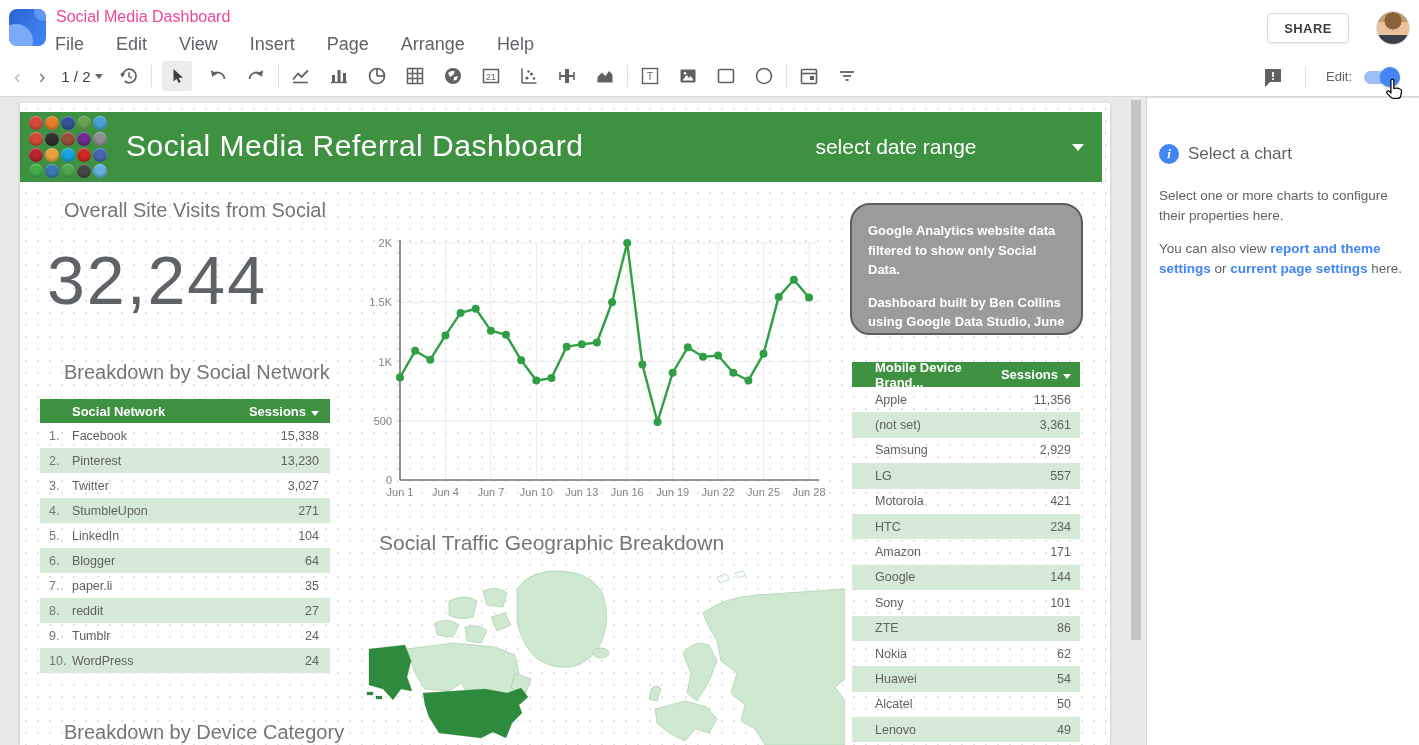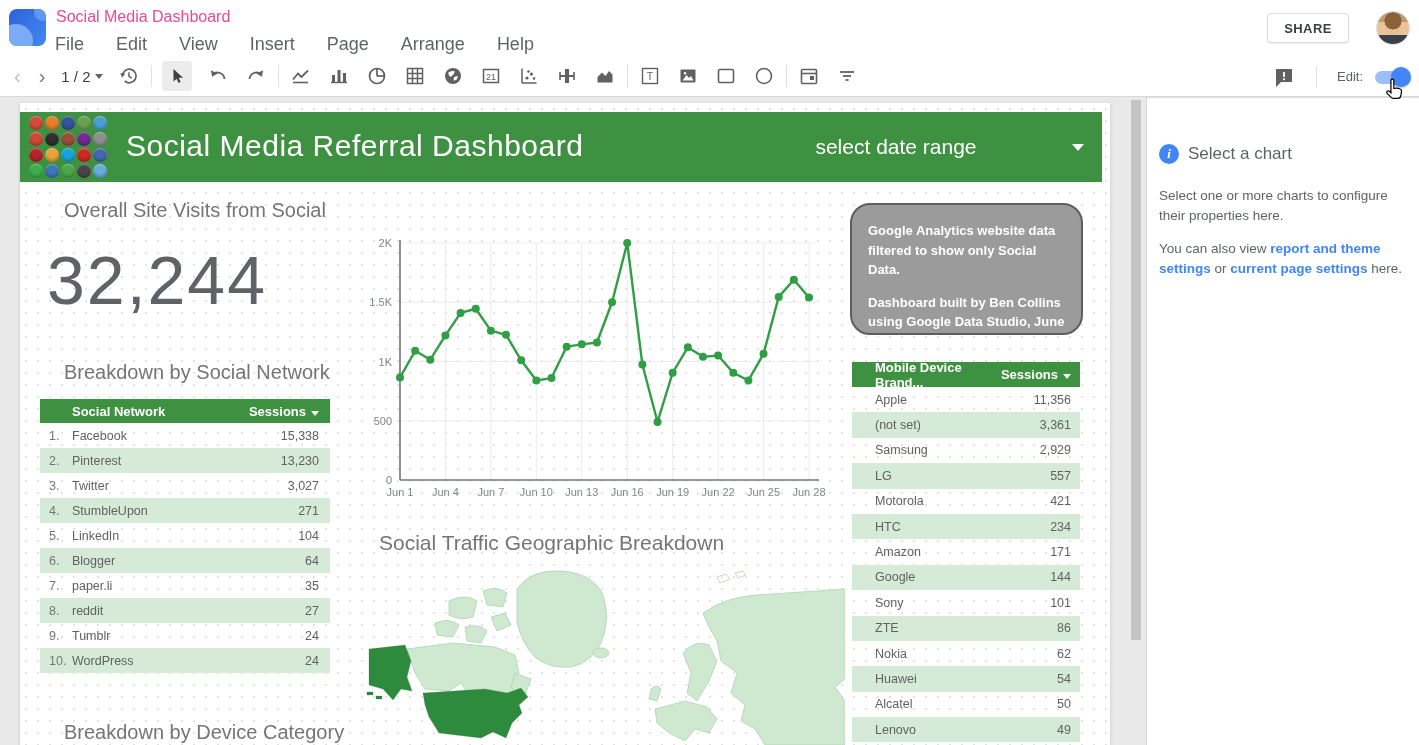--- a/index.html
+++ b/index.html
@@ -30,21 +30,21 @@
              display:flex; align-items:center; padding-left:12px; }
   .tb-group { display:flex; align-items:center; gap:14px; }
   .tb-sep { width:1px; height:22px; background:#e0e0e0; margin:0 10px; }
   .chev { font-size:20px; line-height:20px; color:#757575; padding:0 2px; }
   .chev.dis { color:#bdbdbd; }
   .page-num { font-size:15px; color:#3c4043; display:flex; align-items:center; gap:4px; }
   .caret-dn { display:inline-block; width:0; height:0; border-left:4px solid transparent; border-right:4px solid transparent; border-top:5px solid #5f6368; }
   .tb-icon { width:24px; height:24px; display:flex; align-items:center; justify-content:center; }
   .tb-icon svg { display:block; }
   .tool-sel { background:#ececec; border-radius:3px; width:30px; height:30px; }
-  .tb-right { position:absolute; right:8px; top:0; height:41px; display:flex; align-items:center; gap:10px; }
+  .tb-right { position:absolute; right:19px; top:0; height:41px; display:flex; align-items:center; gap:10px; }
   .edit-label { font-size:13px; color:#5f6368; }
   .toggle { position:relative; width:38px; height:24px; }
   .toggle .track { position:absolute; left:2px; top:6px; width:34px; height:13px; border-radius:7px; background:#9dbef7; }
   .toggle .knob { position:absolute; right:0; top:2px; width:20px; height:20px; border-radius:50%; background:#4285f4; box-shadow:0 1px 2px rgba(0,0,0,.3); }
   .cursor-hand { position:absolute; left:1382px; top:77px; z-index:50; }
 
   
   .workspace { position:relative; width:1419px; height:648px; background:#e9e9e9; }
   .canvas { position:absolute; left:20px; top:6px; width:1090px; height:642px; background:#fff;
             background-image:radial-gradient(circle,#e3e3e3 1px, transparent 1.3px); background-size:12px 12px;

